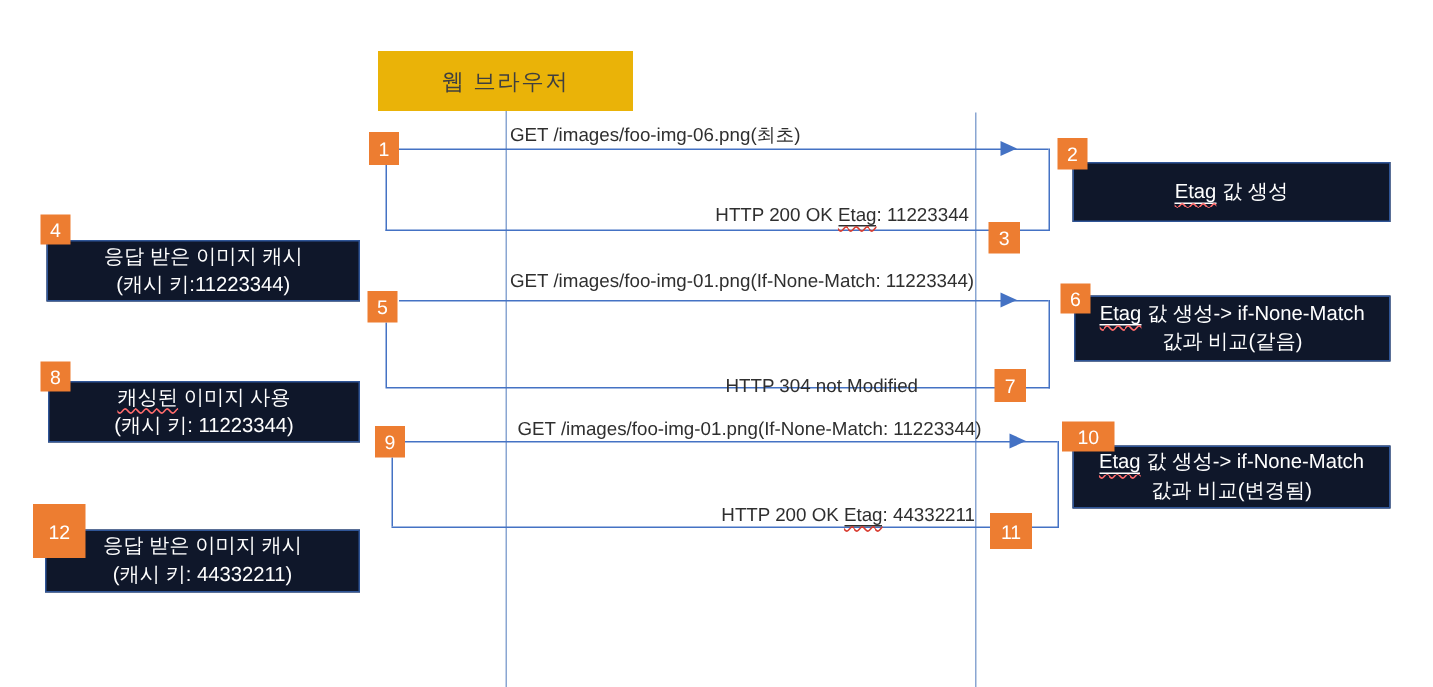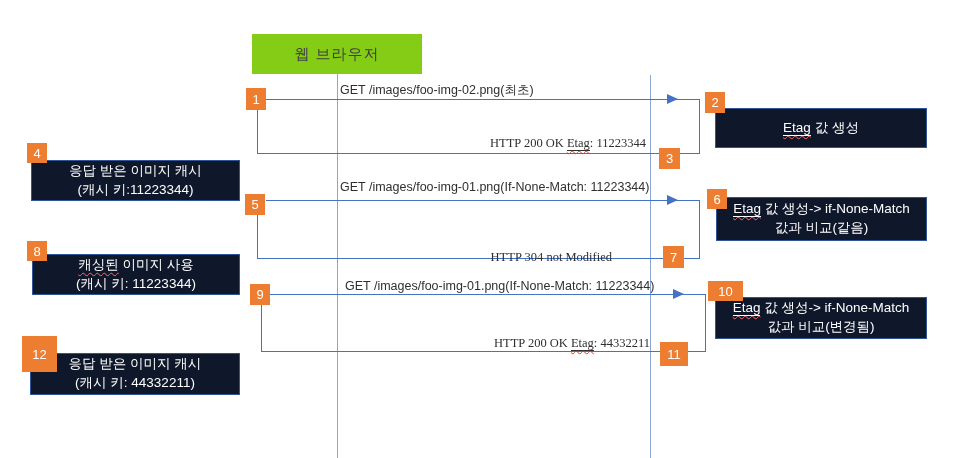--- a/index.html
+++ b/index.html
@@ -1,26 +1,26 @@
 <!DOCTYPE html>
 <html><head>
 <meta charset="utf-8">
 <style>
   html,body{margin:0;padding:0;background:#fff;}
   .canvas{position:relative;width:955px;height:458px;background:#ffffff;
           font-family:"Liberation Sans",sans-serif;overflow:hidden;}
-  .actor{position:absolute;background:#84cc16;color:#3f3f3f;display:flex;
+  .actor{position:absolute;background:#eab308;color:#3f3f3f;display:flex;
          align-items:center;justify-content:center;font-size:15px;letter-spacing:1px;}
   .lifeline{position:absolute;width:1px;background:#8aa6d2;}
   .hline{position:absolute;height:1px;background:#4472c4;}
   .vline{position:absolute;width:1px;background:#4472c4;}
   .arrow{position:absolute;width:0;height:0;border-top:5px solid transparent;
          border-bottom:5px solid transparent;border-left:11px solid #4472c4;}
   .msg{position:absolute;font-size:12.5px;color:#2f2f2f;white-space:nowrap;}
-  .msg.r{text-align:right;font-family:Liberation Serif, serif;}
+  .msg.r{text-align:right;}
   .badge{position:absolute;background:#ed7d31;color:#ffffff;font-size:13px;
          display:flex;align-items:center;justify-content:center;z-index:5;}
   .sbox{position:absolute;background:#0f172a;border:1.5px solid #2f5597;color:#ffffff;
         display:flex;flex-direction:column;align-items:center;justify-content:center;
         font-size:13.5px;text-align:center;line-height:1.4;box-sizing:border-box;z-index:2;}
   .etag-w{border-bottom:1px solid #ffffff;text-decoration:underline wavy #ff6b6b;
           text-decoration-thickness:1px;text-underline-offset:3px;}
   .etag-d{border-bottom:1px solid #2f2f2f;text-decoration:underline wavy #d83b2f;
           text-decoration-thickness:1px;text-underline-offset:3px;}
   .wavy-w{text-decoration:underline wavy #ff6b6b;text-decoration-thickness:1px;
@@ -47,21 +47,21 @@
   <div class="vline" style="left:699px;top:200px;height:59px;"></div>
   <div class="hline" style="left:257px;top:258px;width:443px;"></div>
   <div class="vline" style="left:257px;top:215px;height:43px;"></div>
 
   <div class="hline" style="left:270px;top:294px;width:435px;"></div>
   <div class="arrow" style="left:673px;top:289px;"></div>
   <div class="vline" style="left:705px;top:294px;height:58px;"></div>
   <div class="hline" style="left:261px;top:351px;width:445px;"></div>
   <div class="vline" style="left:261px;top:305px;height:46px;"></div>
 
-  <div class="msg" style="left:340px;top:82px;">GET /images/foo-img-02.png(최초)</div>
+  <div class="msg" style="left:340px;top:82px;">GET /images/foo-img-06.png(최초)</div>
 
   <div class="msg r" style="left:400px;top:136px;width:246px;"><span>HTTP 200 OK </span><span class="etag-d">Etag</span><span>: 11223344</span></div>
 
   <div class="msg" style="left:340px;top:180px;">GET /images/foo-img-01.png(If-None-Match: 11223344)</div>
 
   <div class="msg r" style="left:366px;top:239px;width:246px;margin-top:11px;">HTTP 304 not Modified</div>
 
   <div class="msg" style="left:345px;top:279px;">GET /images/foo-img-01.png(If-None-Match: 11223344)</div>
 
   <div class="msg r" style="left:404px;top:336px;width:246px;"><span>HTTP 200 OK </span><span class="etag-d">Etag</span><span>: 44332211</span></div>

